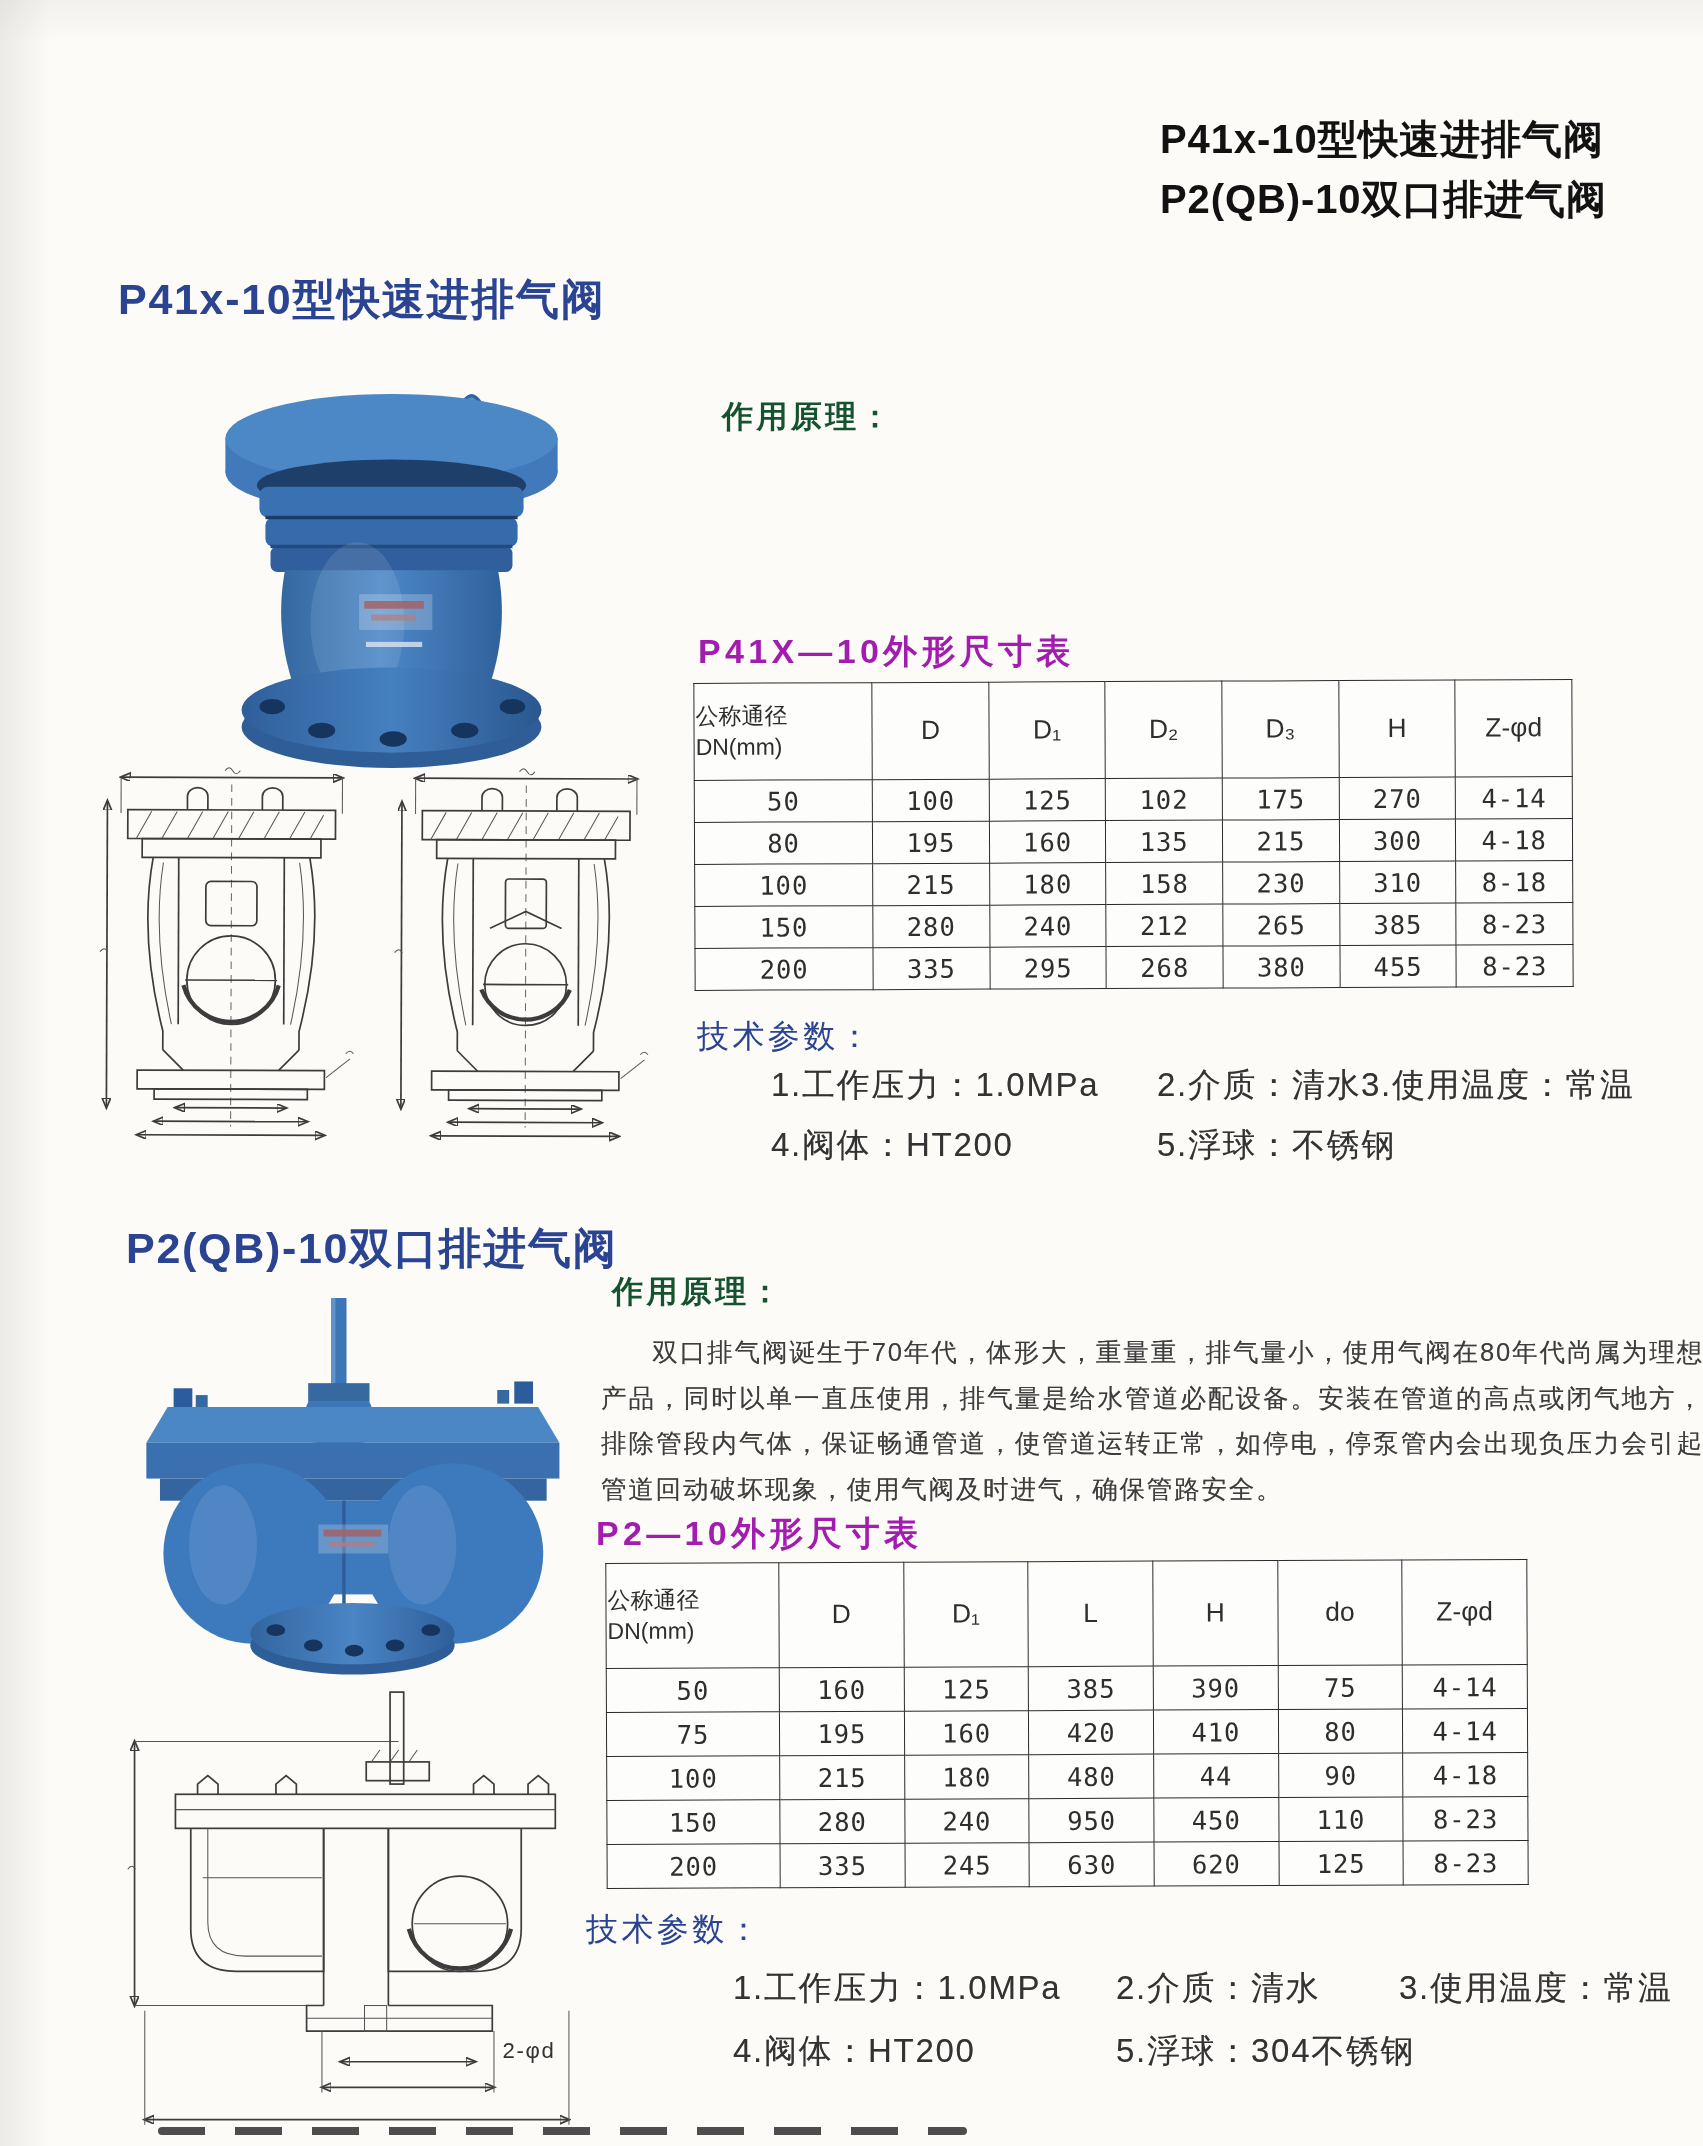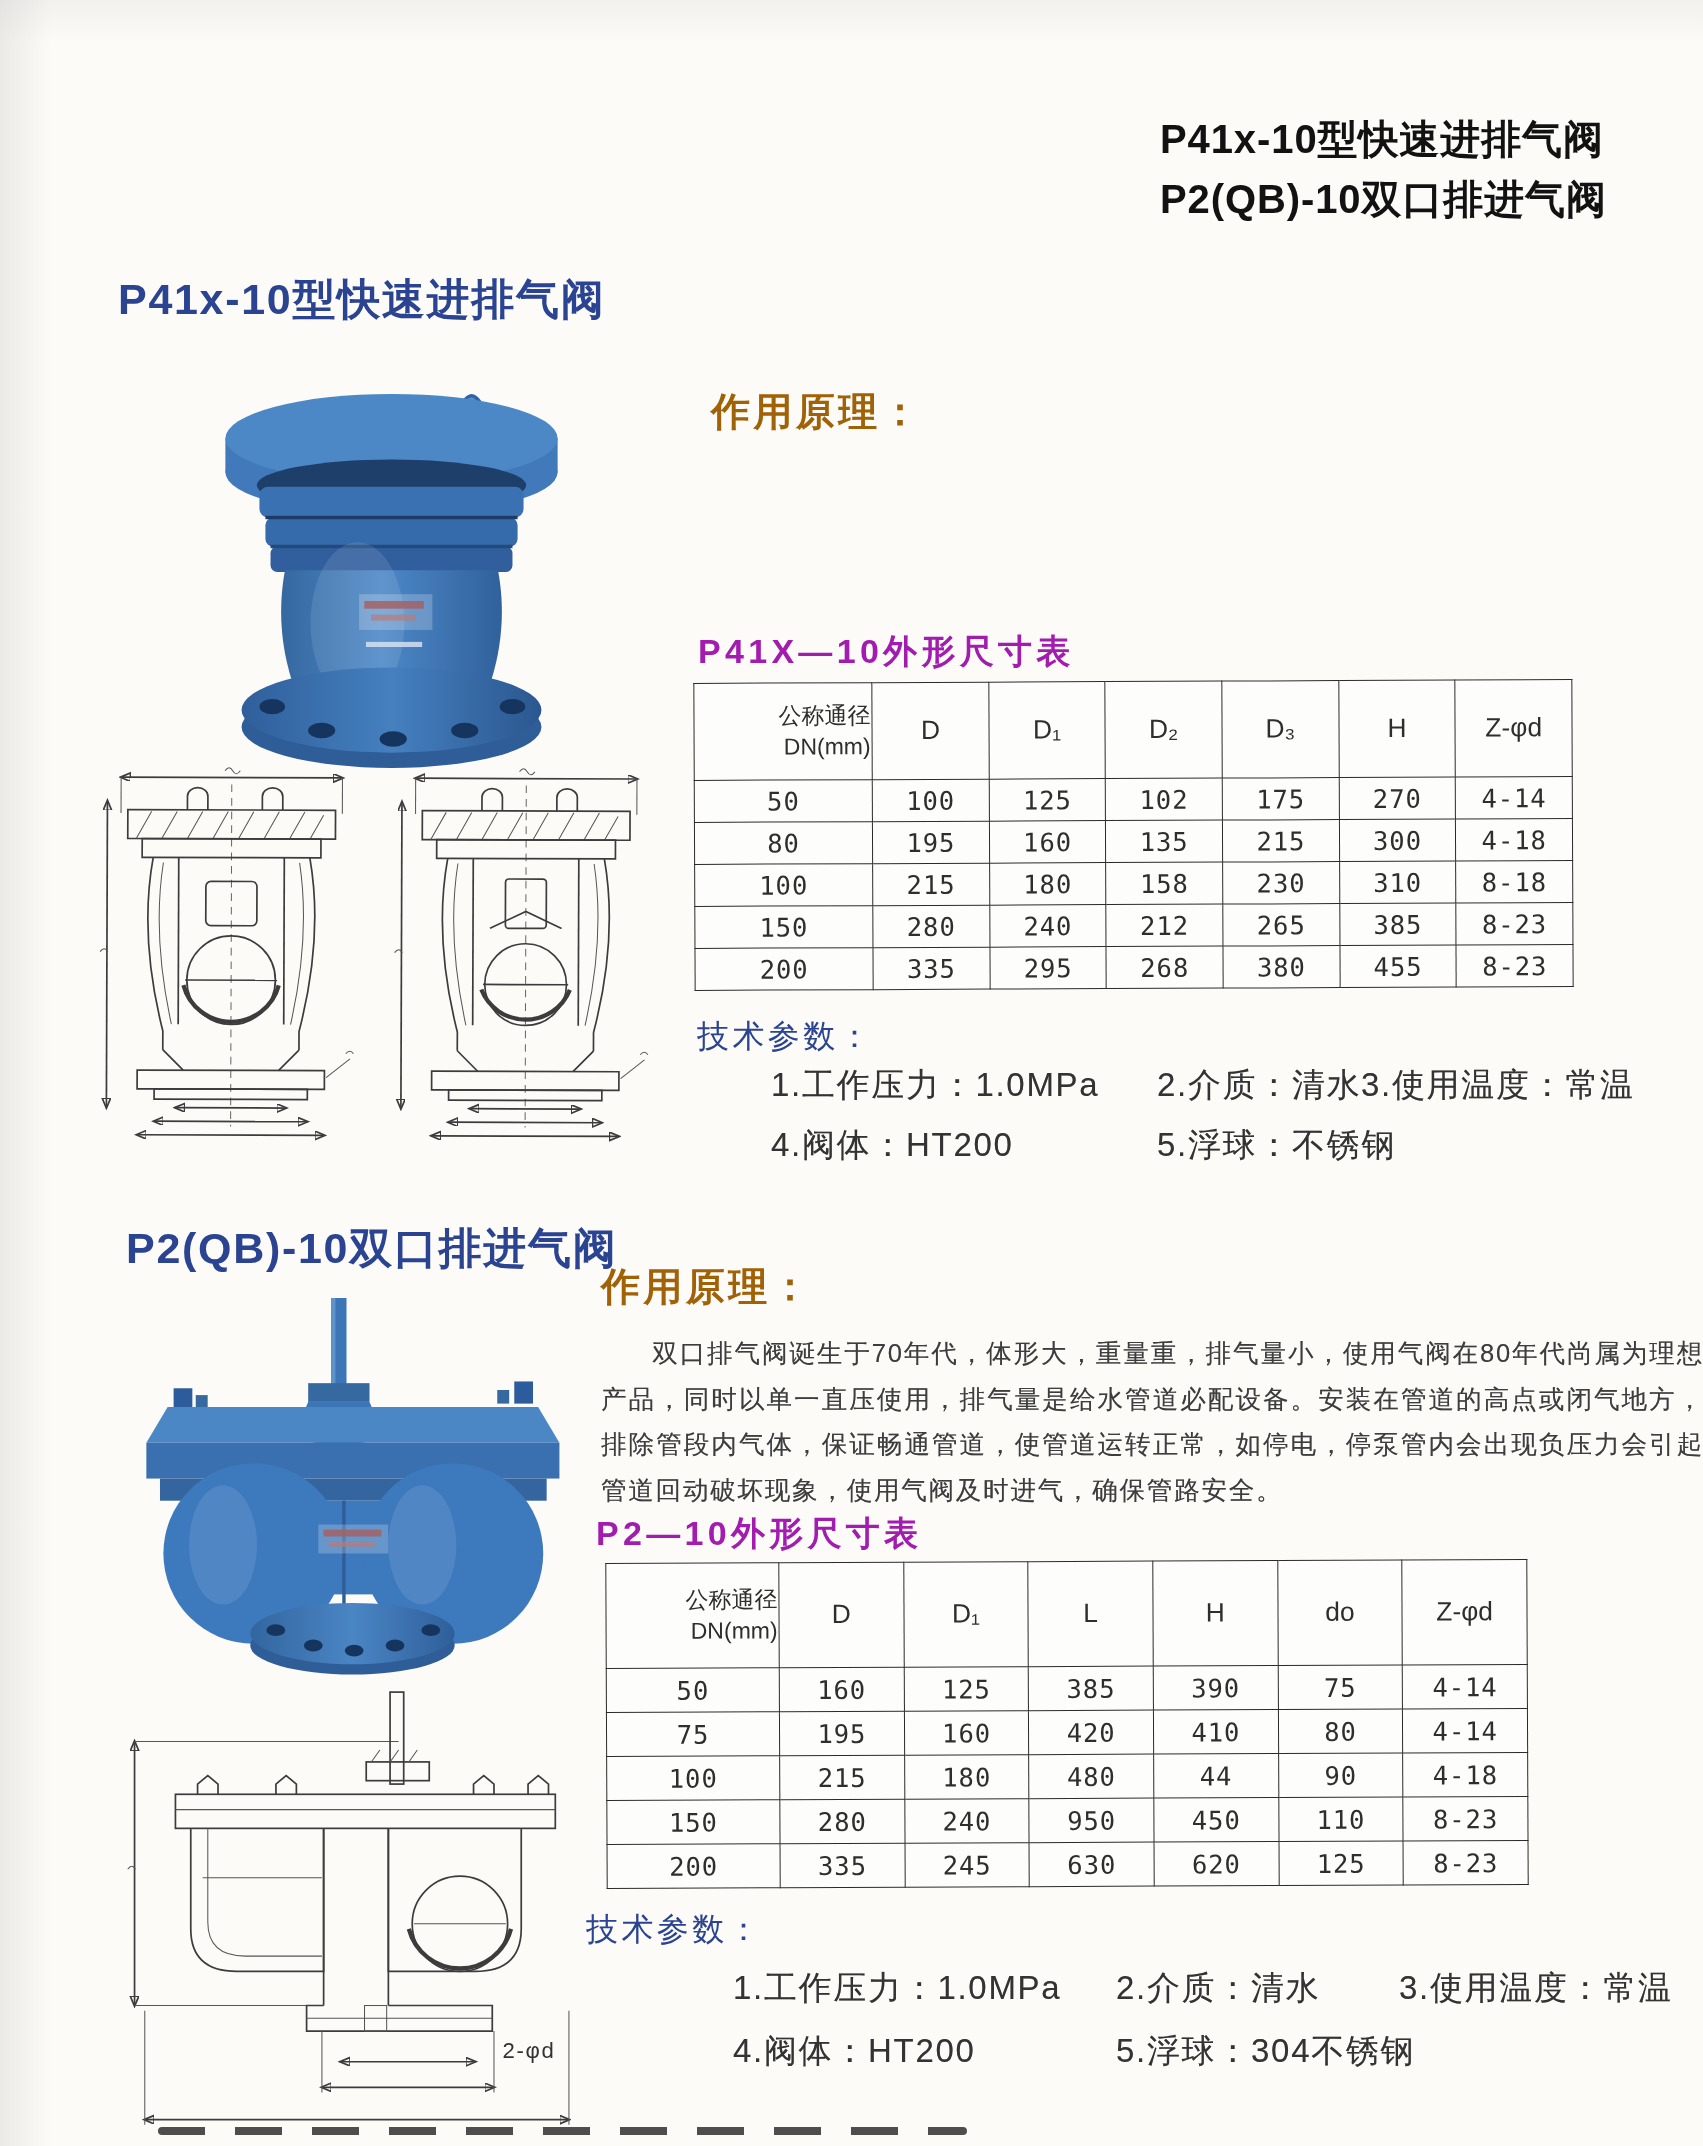--- a/index.html
+++ b/index.html
@@ -21,21 +21,21 @@
     left:1160px;top:109px;
     font-size:40px;font-weight:800;line-height:1.5;letter-spacing:0.9px;color:#121212;
   }
   .sec-title{
     font-size:43px;font-weight:700;color:#2b4492;letter-spacing:1.7px;
   }
   #s1-title{left:118px;top:271px;}
   #s2-title{left:126px;top:1220px;}
 
   .principle h3{
-    margin:0;font-size:39px;font-weight:700;color:#a16207;letter-spacing:3.4px;
+    margin:11px;font-size:31px;font-weight:700;color:#14532d;letter-spacing:3.4px;
   }
   .principle p{
     margin:17px 0 0 0;font-size:25.6px;line-height:1.78;letter-spacing:1.7px;
     color:#3d3d3d;text-indent:2em;text-align:justify;
     text-shadow:0 0 0.5px rgba(40,40,40,.45);
   }
   #s1-principle{left:711px;top:385px;width:916px;}
   #s2-principle{left:601px;top:1260px;width:1103px;}
 
   .table-title{
@@ -50,21 +50,21 @@
     transform:rotate(-0.25deg);
   }
   .dim-table th,.dim-table td{
     border:1.7px solid #2b2b2b;text-align:center;vertical-align:middle;
     color:#2e2e2e;
   }
   .dim-table th{
     font-size:26.4px;font-weight:400;white-space:pre-line;line-height:1.35;
     font-family:"Liberation Sans", sans-serif;
   }
-  .dim-table th:first-child{font-size:23px;text-align:right;}
+  .dim-table th:first-child{font-size:23px;text-align:left;}
   .dim-table td{
     font-size:25.6px;font-family:"DejaVu Sans Mono", monospace;letter-spacing:0.9px;
   }
   #table1{left:694px;top:681px;width:879px;}
   #table1 th{height:94px;}
   #table1 td{height:39px;}
   #table1 th:first-child{width:175px;}
   #table2{left:606px;top:1561px;width:922px;}
   #table2 th{height:102px;}
   #table2 td{height:41px;}

